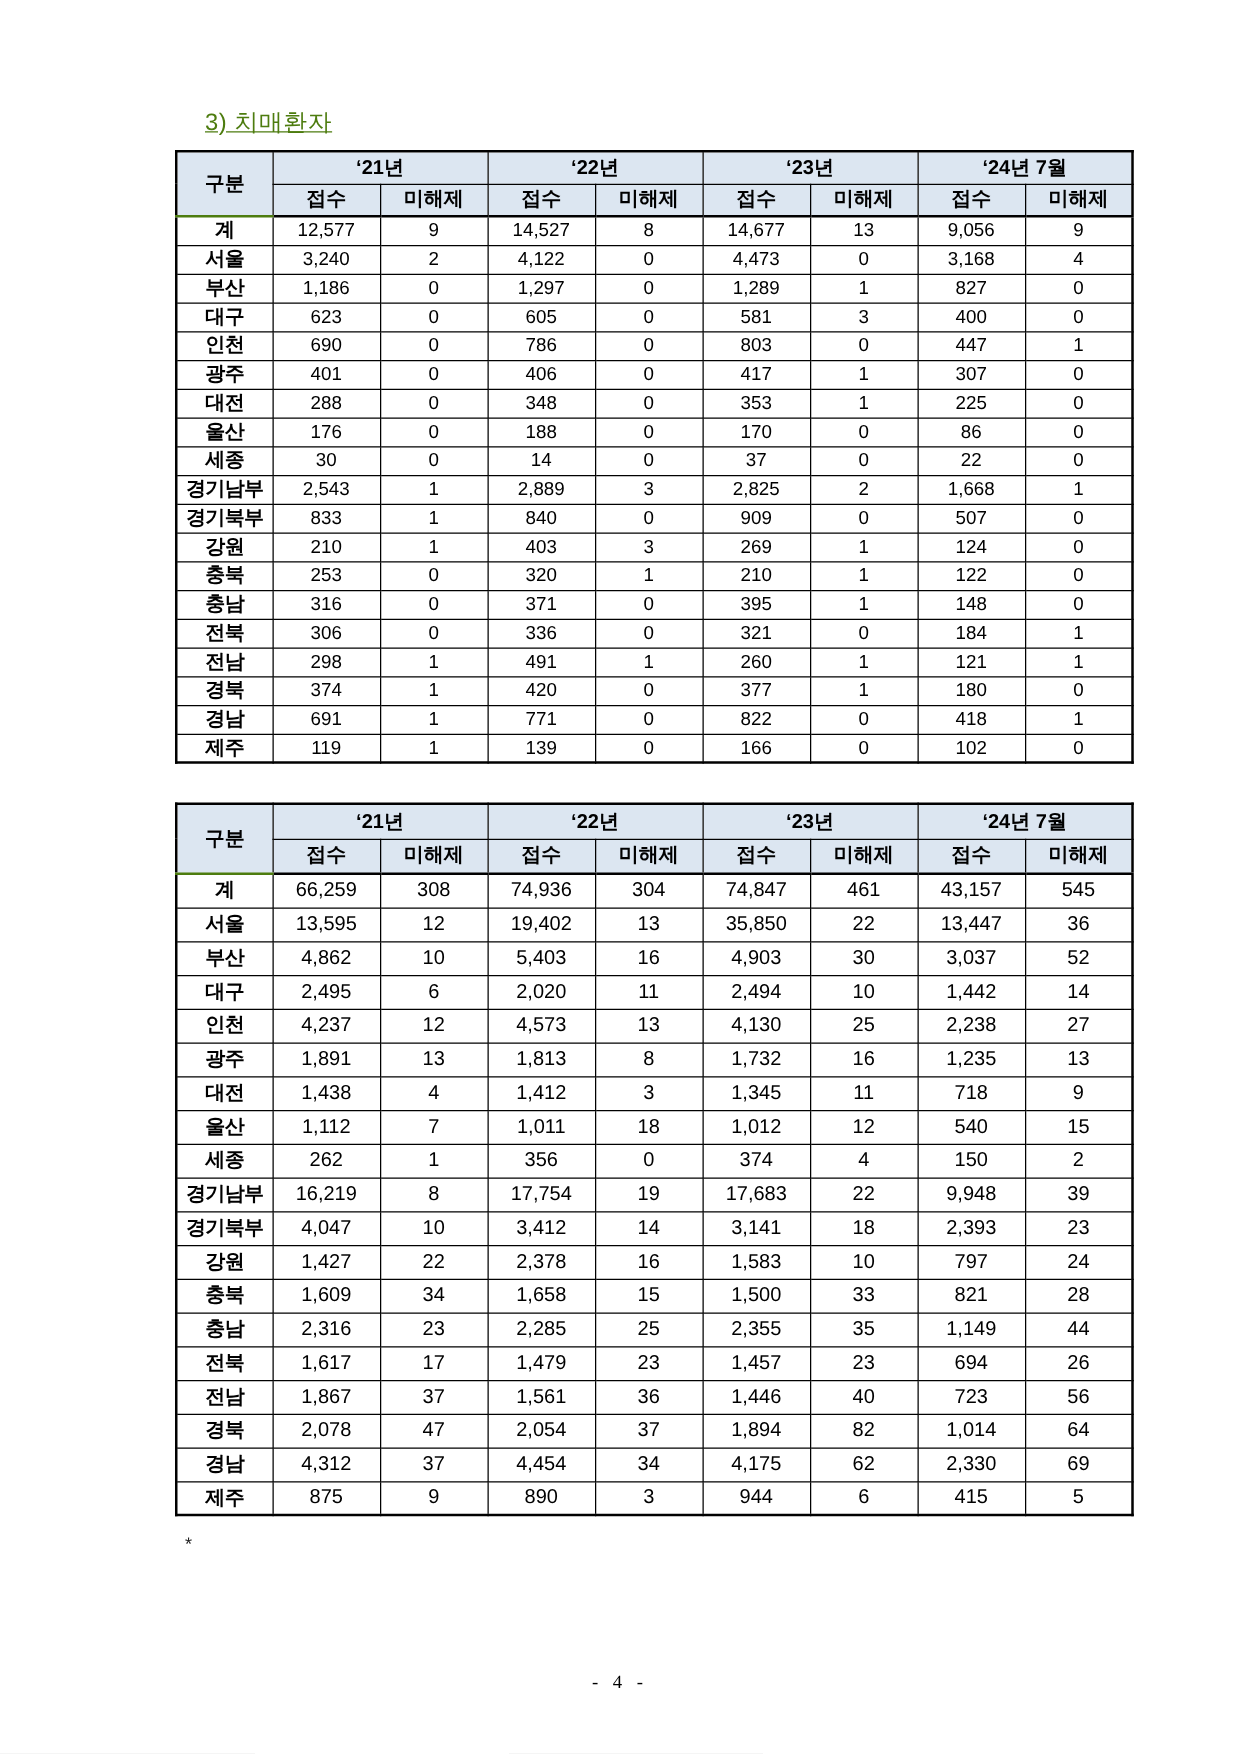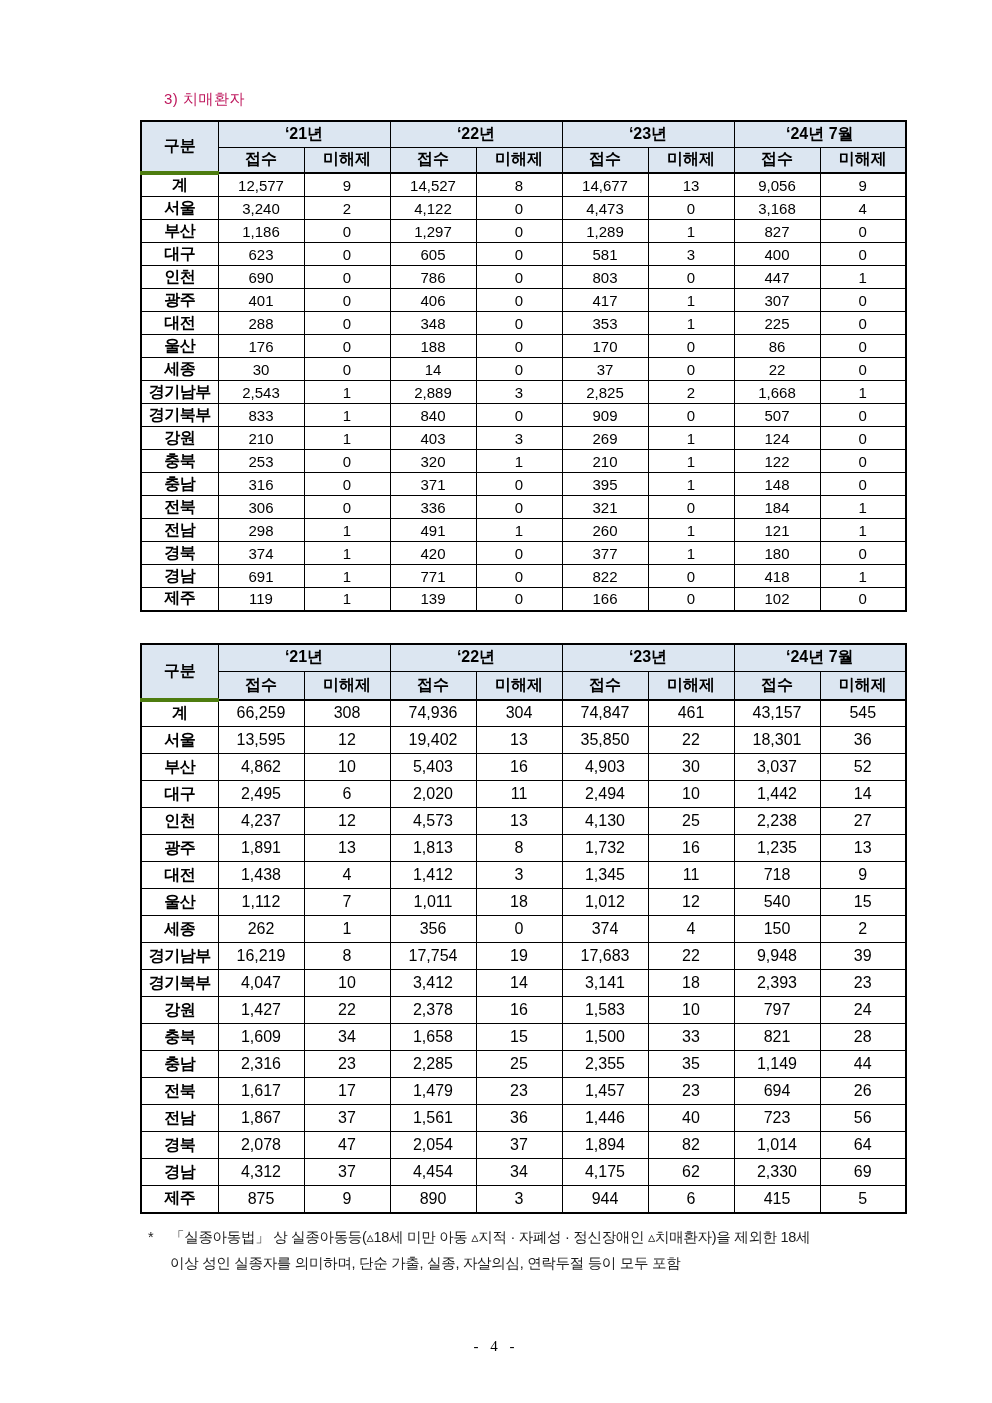--- a/index.html
+++ b/index.html
@@ -13,28 +13,29 @@
     background: #ffffff;
     color: #000;
     overflow: hidden;
   }
   .content {
     padding-top: 86px;
     padding-left: 140px;
     padding-right: 87px;
   }
   .section-heading {
-    font-size: 15px;
+    font-size: 19px;
     font-weight: 500;
-    color: #be185d;
+    color: #4d7c0f;
     letter-spacing: 0.5px;
     margin-left: 24px;
     margin-bottom: 9px;
     height: 25px;
     line-height: 25px;
+    text-decoration: underline;
   }
   table.stat-table {
     border-collapse: collapse;
     table-layout: fixed;
     width: 765px;
     border: 2px solid #000;
   }
   table.stat-table col.c-label { width: 77px; }
   table.stat-table col.c-data  { width: 86px; }
   table.stat-table th, table.stat-table td {
@@ -44,21 +45,21 @@
     overflow: hidden;
     white-space: nowrap;
   }
   table.stat-table thead th {
     background: #dce6f1;
     font-weight: bold;
     font-size: 16px;
   }
   table.stat-table thead tr.year-row th { height: 26px; }
   table.stat-table thead tr.sub-row th { height: 26px; border-bottom: 2px solid #000; }
-  table.stat-table thead th.corner { border-bottom: 4px solid #4d7c0f; }
+  table.stat-table thead th.corner { border-bottom: 2px solid #4d7c0f; }
   table.stat-table tbody th {
     font-weight: bold;
     font-size: 16px;
     background: #fff;
     letter-spacing: -0.5px;
   }
   table.stat-table tbody td { font-size: 15px; }
   
   #table-1 tbody tr { height: 23px; }
   #table-1 tbody td { font-size: 15px; }
@@ -395,21 +396,21 @@
             <td>545</td>
           </tr>
           <tr>
             <th>서울</th>
             <td>13,595</td>
             <td>12</td>
             <td>19,402</td>
             <td>13</td>
             <td>35,850</td>
             <td>22</td>
-            <td>18,301</td>
+            <td>13,447</td>
             <td>36</td>
           </tr>
           <tr>
             <th>부산</th>
             <td>4,862</td>
             <td>10</td>
             <td>5,403</td>
             <td>16</td>
             <td>4,903</td>
             <td>30</td>
@@ -591,21 +592,20 @@
             <td>6</td>
             <td>415</td>
             <td>5</td>
           </tr>
         </tbody>
     </table>
 
     <div class="footnote">
       <span class="marker">*</span>
       <span class="fn-lines">
-        <span>「실종아동법」 상 실종아동등(▵18세 미만 아동  ▵지적 · 자폐성 · 정신장애인  ▵치매환자)을 제외한 18세</span><br>
-        <span>이상 성인 실종자를 의미하며, 단순 가출, 실종, 자살의심, 연락두절 등이 모두 포함</span>
+        <br>
       </span>
     </div>
 
   </div>
 
   <div class="page-number">- 4 -</div>
 </div>
 
 </body></html>

